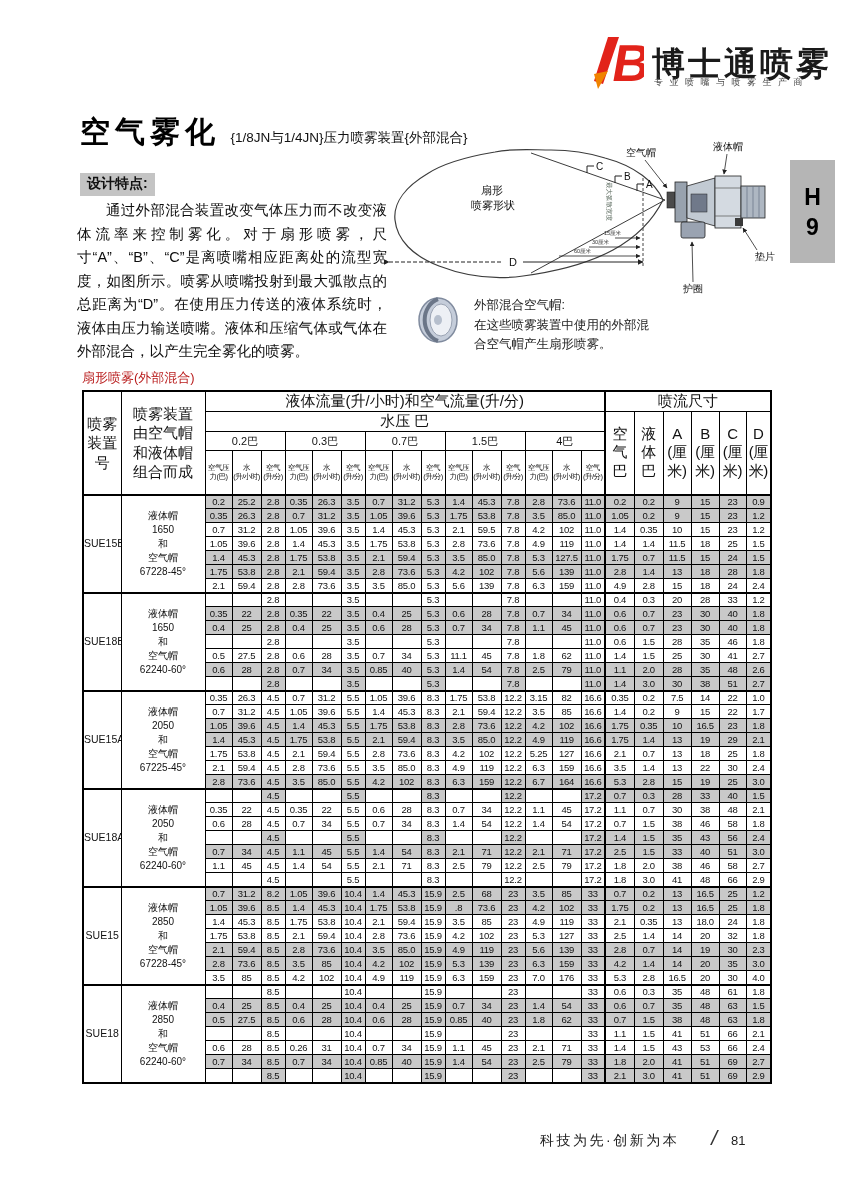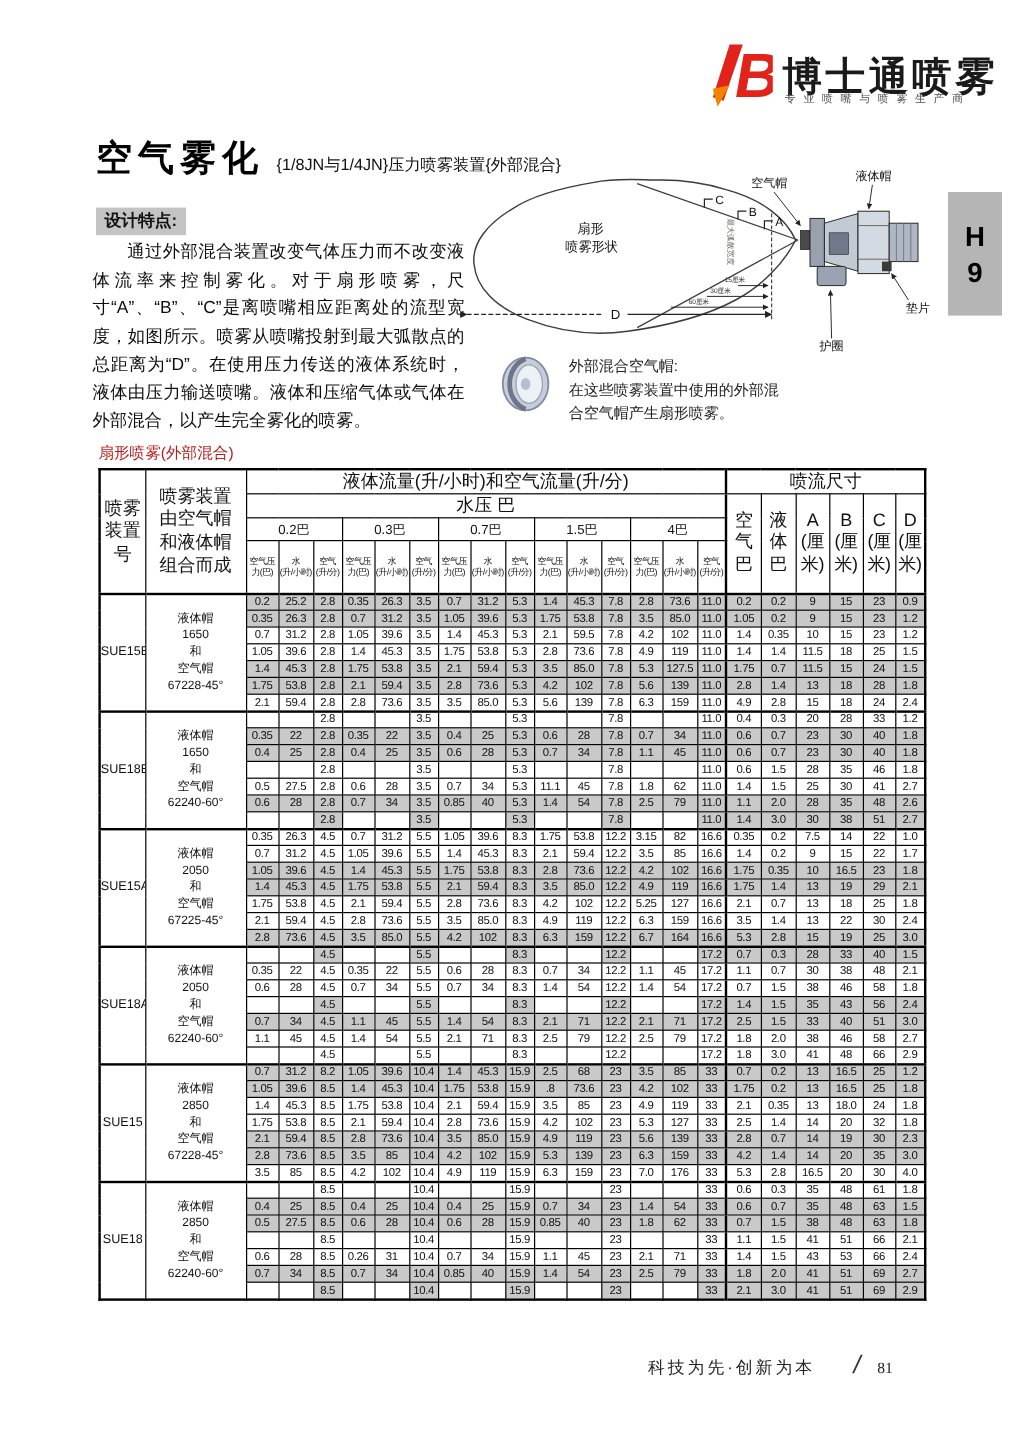--- a/index.html
+++ b/index.html
@@ -58,21 +58,21 @@
   td.g { background:#c9c9c9; }
   td.tl, th.tl { border-left:2px solid #000; }
   tr.group-start td { border-top:2px solid #000; }
   .id-cell { font-size:10.5px; background:#fff !important; letter-spacing:0; }
   .cap-cell { font-size:10px; background:#fff !important; white-space:pre-line;
               line-height:1.4; letter-spacing:0; }
   
   .footer { position:absolute; left:540px; top:1126px; display:flex; align-items:baseline; }
   .slogan { font-size:14px; letter-spacing:2.5px; color:#222; }
   .fslash { font-size:21px; font-style:italic; margin-left:32px; color:#333; }
-  .pagenum { font-size:13px; margin-left:14px; color:#222;font-family:Liberation Serif, serif; }
+  .pagenum { font-size:13px; margin-left:14px; color:#222; }
 </style>
 </head>
 <body>
 
 <div class="logo">
   <svg class="logo-mark" width="58" height="58" viewBox="0 0 58 58">
     <polygon points="22,5 33,5 17,52 8,49" fill="#e2231a"></polygon>
     <polygon points="8,42 22,39 12,57" fill="#f08300"></polygon>
     <text transform="translate(24,49) skewX(-10)" font-size="52" font-weight="bold" font-family="Liberation Sans, sans-serif" fill="#e2231a">B</text>
   </svg>

